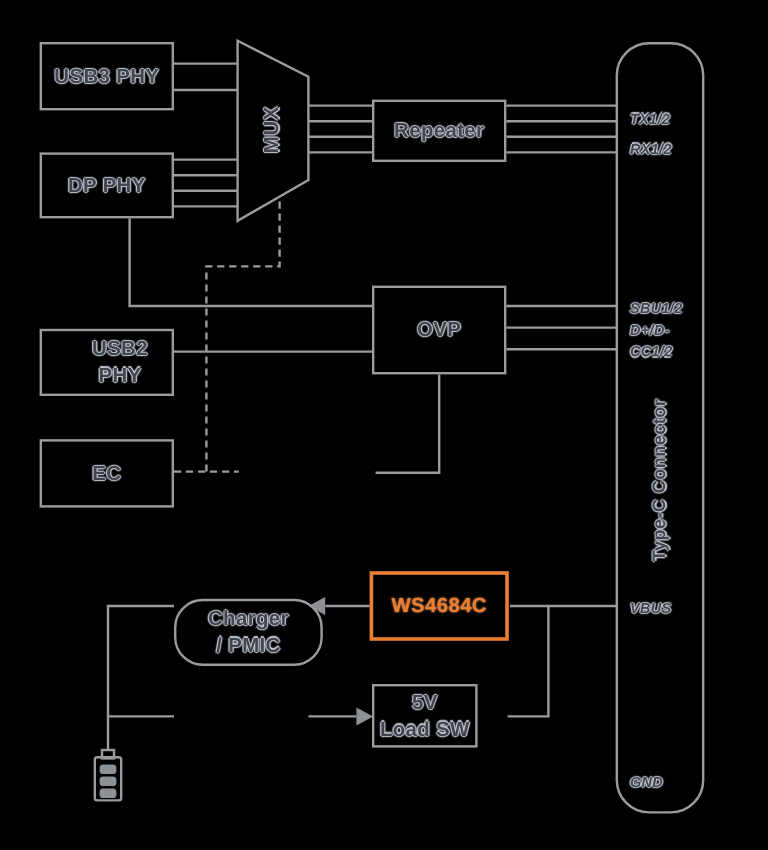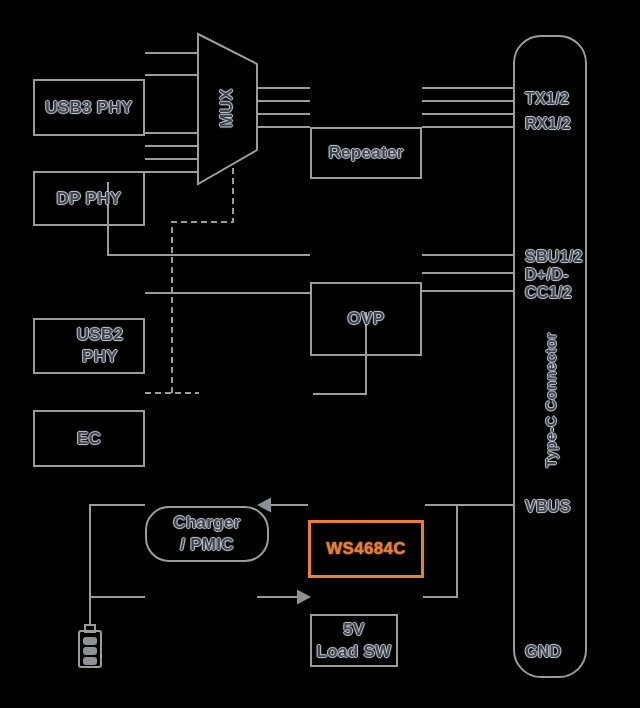--- a/index.html
+++ b/index.html
@@ -28,21 +28,20 @@
 
   .box{
     position:absolute;
     border:2px solid var(--line);
     box-sizing:border-box;
     display:flex;flex-direction:column;
     align-items:center;justify-content:center;
     text-align:center;
     font-size:17px;font-weight:600;line-height:22px;
     letter-spacing:.3px;
-    margin-top:44px;
   }
   .lbl{
     color:var(--ink);
     text-shadow:1px 0 1px var(--halo),-1px 0 1px var(--halo),
                 0 1px 1px var(--halo),0 -1px 1px var(--halo);
   }
   .accent-box{
     border:3px solid var(--accent);
   }
   .accent-text{
@@ -52,22 +51,22 @@
   }
   .connector{
     position:absolute;
     left:513px;top:35px;width:74px;height:643px;
     border:2px solid var(--line);
     border-radius:28px;
     box-sizing:border-box;
   }
   .pin{
     position:absolute;left:10px;
-    font-size:16px;font-weight:600;line-height:16px;
-    white-space:nowrap;letter-spacing:.3px;
+    font-size:12px;font-weight:600;line-height:16px;
+    white-space:nowrap;letter-spacing:.3px;font-style:italic;
   }
   .vtext{
     position:absolute;left:50%;
     transform:translate(-50%,-50%) rotate(-90deg);
     white-space:nowrap;
     font-size:15px;font-weight:700;letter-spacing:.4px;
   }
   .mux-label{
     position:absolute;left:227px;top:108px;
     transform:translate(-50%,-50%) rotate(-90deg);
@@ -154,21 +153,21 @@
 
 
   <div class="box" style="left:310px;top:83px;width:112px;height:52px;">
     <span class="lbl">Repeater</span>
   </div>
 
   <div class="box" style="left:310px;top:238px;width:112px;height:74px;">
     <span class="lbl">OVP</span>
   </div>
 
-  <div class="box" style="left:145px;top:462px;width:124px;height:56px;border-radius:24px;">
+  <div class="box" style="left:145px;top:499px;width:124px;height:56px;border-radius:24px;">
     <span class="lbl">Charger</span>
     <span class="lbl">/ PMIC</span>
   </div>
 
   <div class="box accent-box" style="left:308px;top:476px;width:116px;height:58px;">
     <span class="accent-text">WS4684C</span>
   </div>
 
 
   <div class="box" style="left:310px;top:570px;width:88px;height:53px;">

